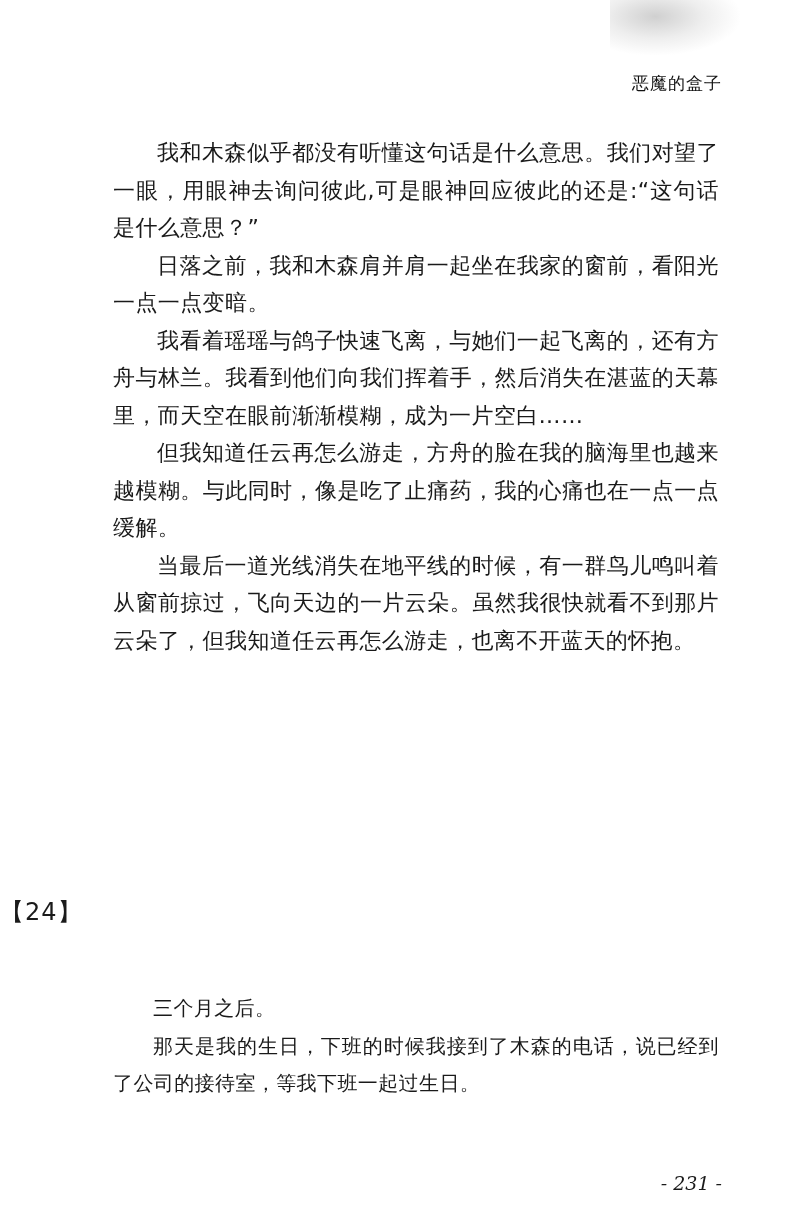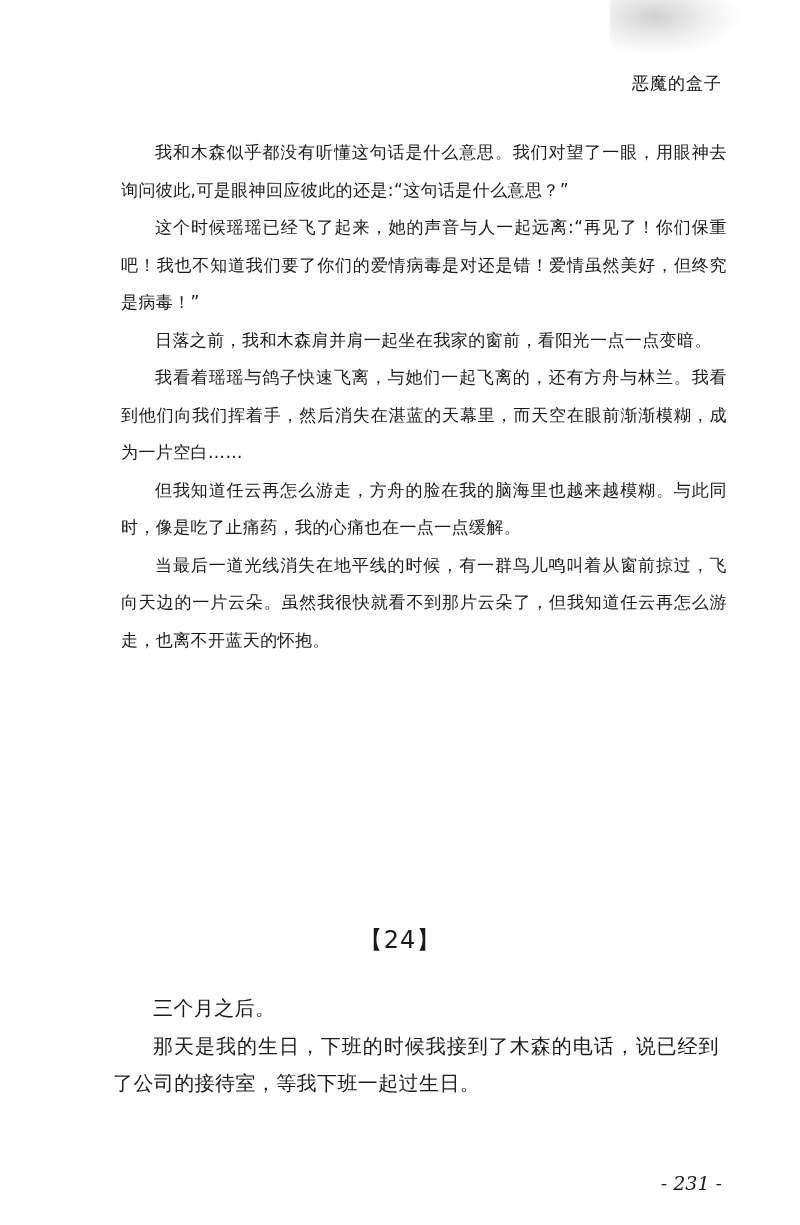--- a/index.html
+++ b/index.html
@@ -8,45 +8,44 @@
     font-family: "DejaVu Sans", sans-serif; color: #1a1a1a;
   }
   .smudge {
     position: absolute; left: 610px; top: 0; width: 130px; height: 55px;
     background: radial-gradient(ellipse at 35% 30%, rgba(120,120,120,0.35) 0%, rgba(160,160,160,0.18) 40%, rgba(255,255,255,0) 72%);
   }
   .running-head {
     position: absolute; right: 78px; top: 72px; font-size: 17px; font-weight: normal; letter-spacing: 1px; color: #111;
   }
   .body-text {
-    position: absolute; left: 113px; top: 134px; width: 606px; font-size: 17px; line-height: 37.5px;
-    letter-spacing: 0.4px; text-align: justify; margin-left: 8px;
+    position: absolute; left: 113px; top: 134px; width: 606px; font-size: 22px; line-height: 37.5px;
+    letter-spacing: 0.4px; text-align: justify;
   }
   .para { margin: 0; text-indent: 2em; }
   .chapter {
-    position: absolute; left: 0; width: 800px; top: 896px; text-align: center; font-size: 24px; letter-spacing: 1px; margin-top: 28px;
+    position: absolute; left: 0; width: 800px; top: 896px; text-align: left; font-size: 24px; letter-spacing: 1px;
   }
   .body-text-2 {
     position: absolute; left: 113px; top: 990px; width: 606px; font-size: 20px; line-height: 37.5px;
     letter-spacing: 0.4px; text-align: justify;
   }
   .page-number {
     position: absolute; right: 78px; top: 1172px; font-family: "DejaVu Serif", serif; font-weight: normal; font-style: italic; font-size: 19px;
   }
 </style>
 </head>
 <body>
 
 <div class="smudge"></div>
 
 <div class="running-head">恶魔的盒子</div>
 
 <div class="body-text">
   <p class="para">我和木森似乎都没有听懂这句话是什么意思。我们对望了一眼，用眼神去询问彼此,可是眼神回应彼此的还是:“这句话是什么意思？”</p>
-  <p class="para">这个时候瑶瑶已经飞了起来，她的声音与人一起远离:“再见了！你们保重吧！我也不知道我们要了你们的爱情病毒是对还是错！爱情虽然美好，但终究是病毒！”</p>
   <p class="para">日落之前，我和木森肩并肩一起坐在我家的窗前，看阳光一点一点变暗。</p>
   <p class="para">我看着瑶瑶与鸽子快速飞离，与她们一起飞离的，还有方舟与林兰。我看到他们向我们挥着手，然后消失在湛蓝的天幕里，而天空在眼前渐渐模糊，成为一片空白……</p>
   <p class="para">但我知道任云再怎么游走，方舟的脸在我的脑海里也越来越模糊。与此同时，像是吃了止痛药，我的心痛也在一点一点缓解。</p>
   <p class="para">当最后一道光线消失在地平线的时候，有一群鸟儿鸣叫着从窗前掠过，飞向天边的一片云朵。虽然我很快就看不到那片云朵了，但我知道任云再怎么游走，也离不开蓝天的怀抱。</p>
 </div>
 
 <div class="chapter">【24】</div>
 
 <div class="body-text-2">
   <p class="para">三个月之后。</p>

